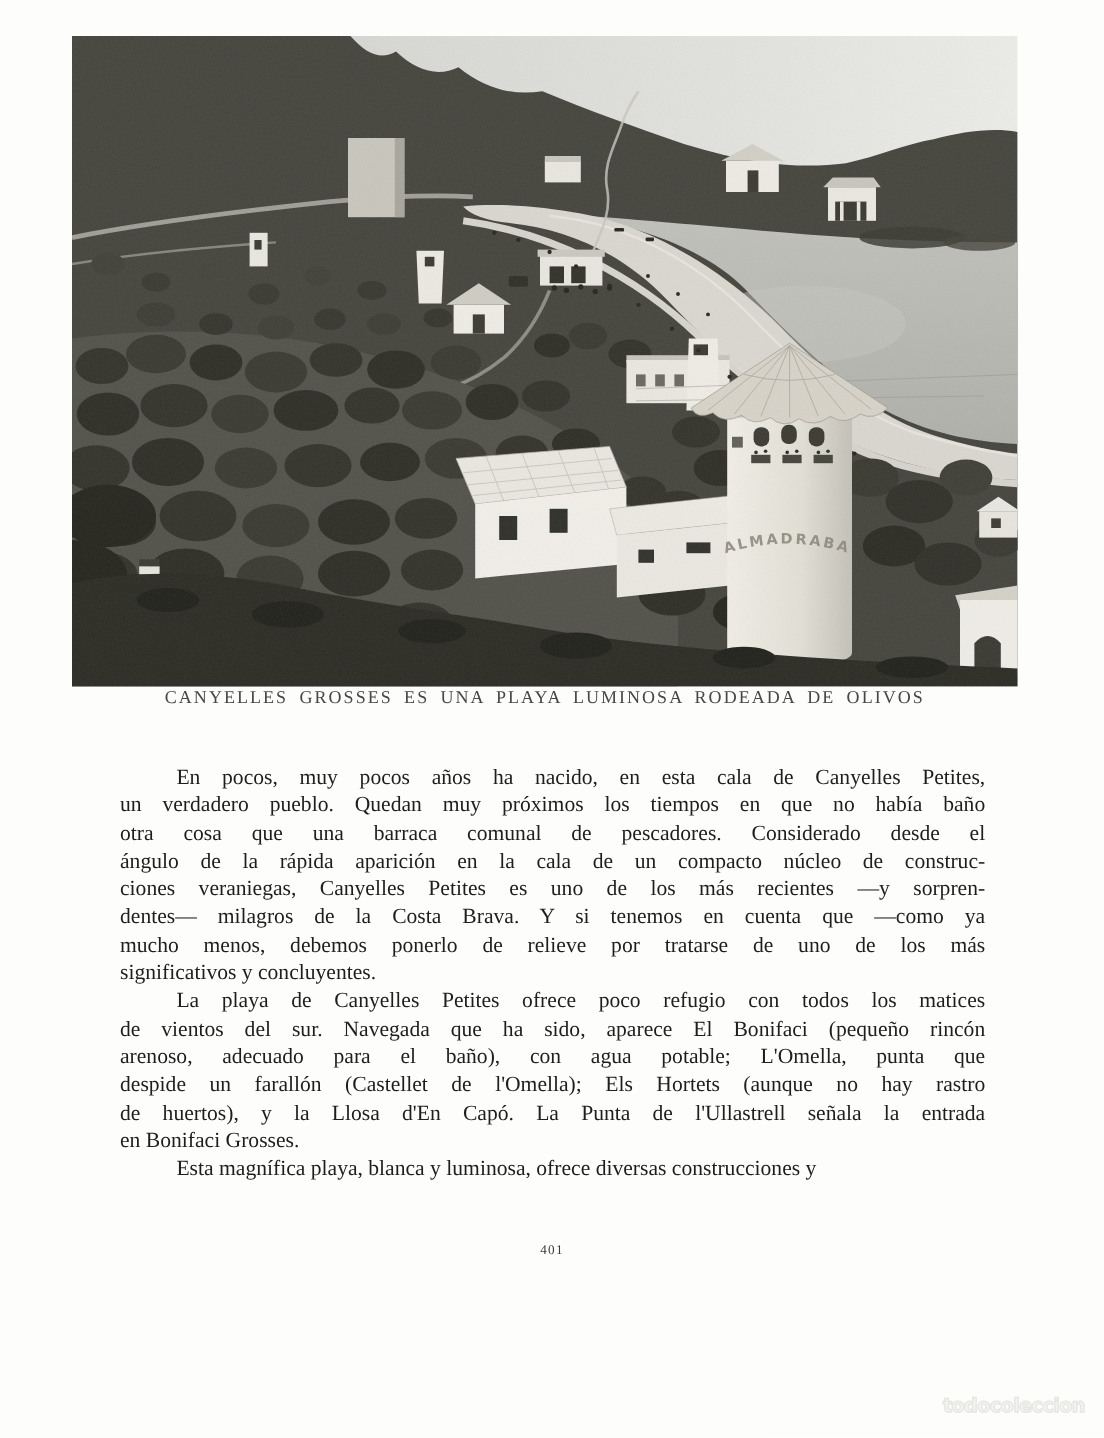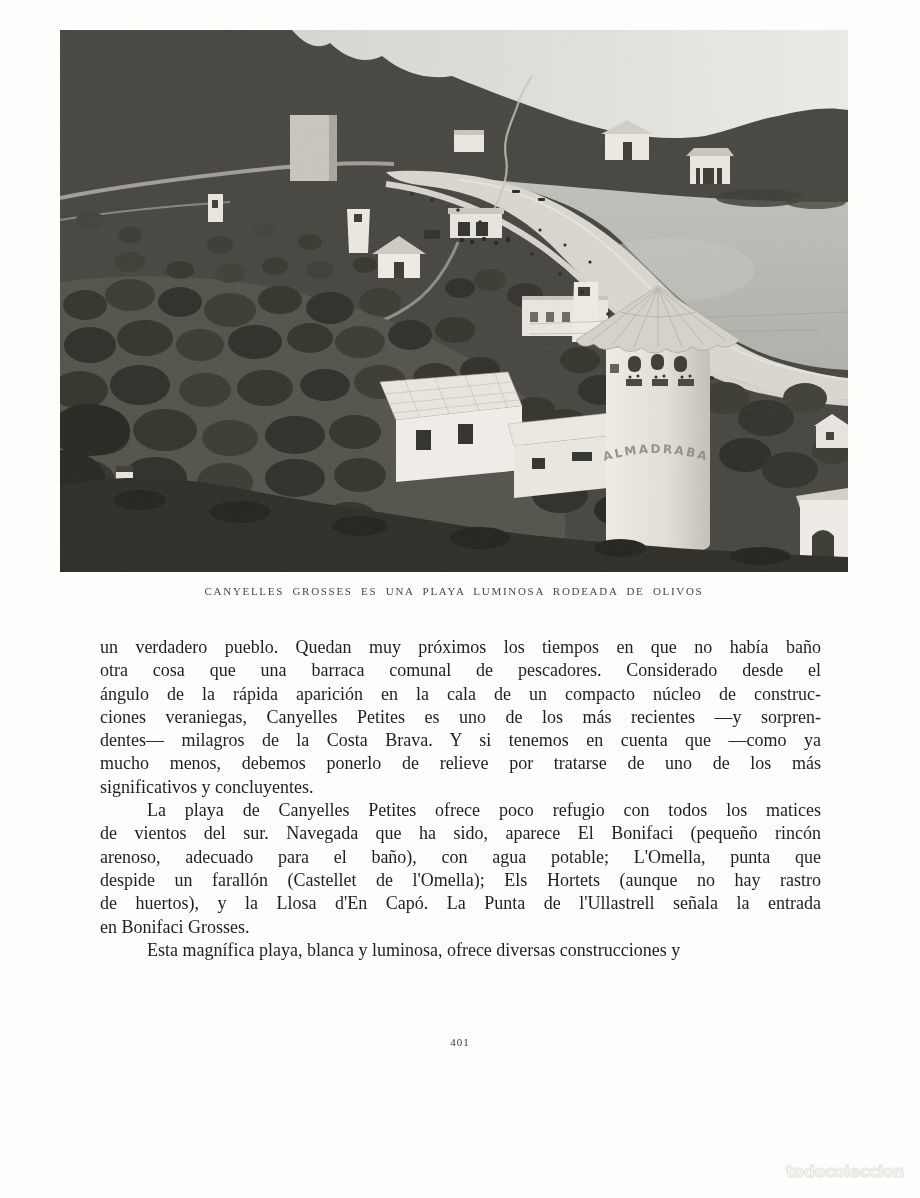--- a/index.html
+++ b/index.html
@@ -12,23 +12,23 @@
   }
   .page {
     position:absolute; inset:0;
     background:#fdfdfc;
   }
   
   figure.photo-figure { margin:0; position:absolute; left:60px; top:30px; width:788px; }
   .photo { width:788px; height:542px; }
   .photo svg { display:block; }
   figcaption {
-    margin-top:13px;
+    margin-top:2px;
     text-align:center;
-    font-size:11px;
+    font-size:15px;
     letter-spacing:1.7px;
     word-spacing:4px;
     color:#474745;
     white-space:nowrap;
   }
   
   main.body-text {
     position:absolute; left:100px; top:636px; width:721px;
     font-size:18px; color:#1e1e1d;
   }
@@ -341,20 +341,21 @@
         </g>
 
         <rect x="0" y="0" width="788" height="542" filter="url(#grain)" opacity="0.09"></rect>
       </svg>
     </div>
     <figcaption>CANYELLES GROSSES ES UNA PLAYA LUMINOSA RODEADA DE OLIVOS</figcaption>
   </figure>
 
   <main class="body-text">
     <div>
+      <div class="line indent">En pocos, muy pocos años ha nacido, en esta cala de Canyelles Petites,</div>
       <div class="line">un verdadero pueblo. Quedan muy próximos los tiempos en que no había baño</div>
       <div class="line">otra cosa que una barraca comunal de pescadores. Considerado desde el</div>
       <div class="line">ángulo de la rápida aparición en la cala de un compacto núcleo de construc-</div>
       <div class="line">ciones veraniegas, Canyelles Petites es uno de los más recientes —y sorpren-</div>
       <div class="line">dentes— milagros de la Costa Brava. Y si tenemos en cuenta que —como ya</div>
       <div class="line">mucho menos, debemos ponerlo de relieve por tratarse de uno de los más</div>
       <div class="line last">significativos y concluyentes.</div>
     </div>
     <div>
       <div class="line indent">La playa de Canyelles Petites ofrece poco refugio con todos los matices</div>

